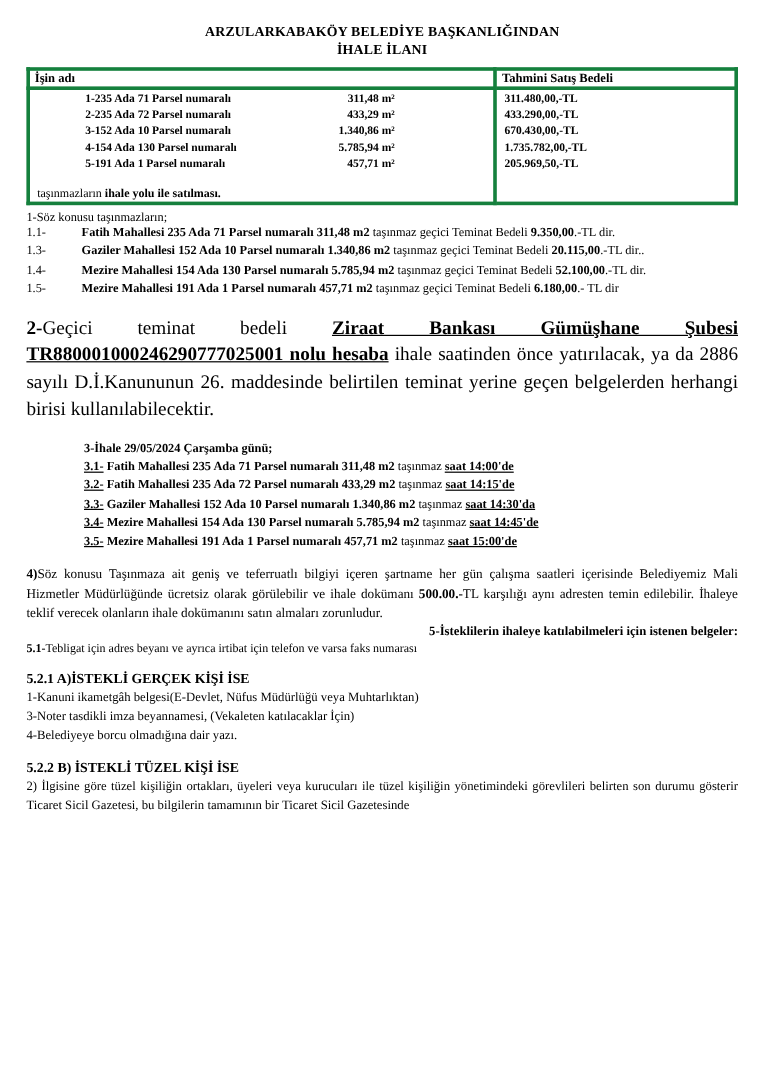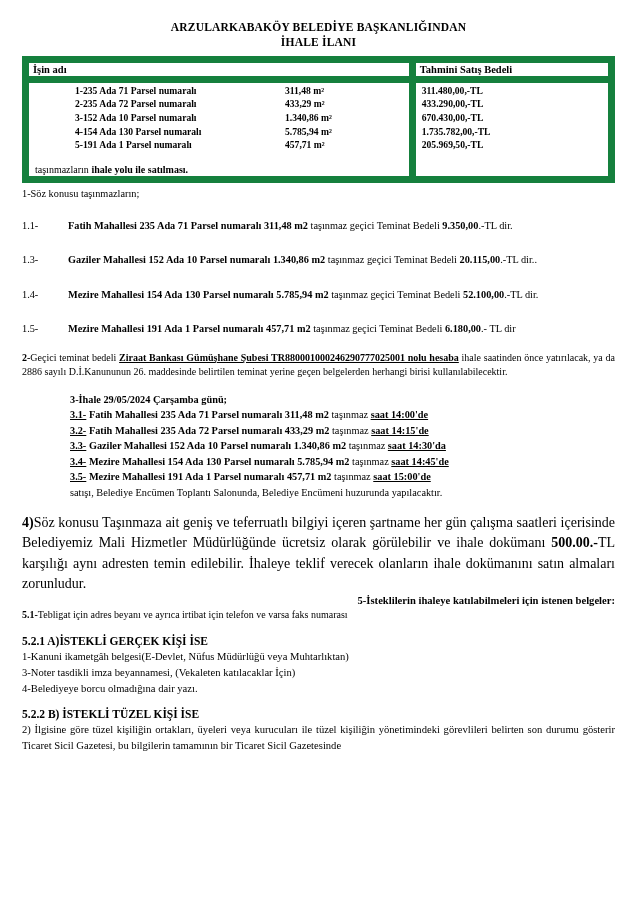--- a/index.html
+++ b/index.html
@@ -29,103 +29,103 @@
   .title-block .l1 { letter-spacing: 0.2px; }
   .title-block .l2 { letter-spacing: 0.2px; }
 
   table.ihale {
     width: 100%;
     border-collapse: collapse;
     margin-top: 6px;
     font-size: 10px;
   }
   table.ihale td, table.ihale th {
-    border: 7px solid #15803d;
+    border: 3px solid #15803d;
     padding: 1px 4px;
     vertical-align: top;
     font-weight: normal;
     text-align: left;
   }
   table.ihale th {
     font-weight: bold;
     font-size: 10.5px;
   }
   .col-left { width: 66%; }
   .col-right { width: 34%; }
   th.col-right { text-align: center; }
 
   .rowline {
     display: flex;
     font-weight: bold;
     font-size: 9.6px;
     line-height: 1.42;
     white-space: nowrap;
-    gap: 32px;
   }
   .rowline .desc {
     padding-left: 42px;
     width: 220px;
     box-sizing: border-box;
   }
   .rowline .area {
+    text-align: right;
     width: 80px;
   }
   .amtline {
     font-weight: bold;
     font-size: 9.6px;
     line-height: 1.42;
     padding-left: 2px;
   }
   .taahhut {
     font-size: 10px;
     padding-top: 12px;
     padding-left: 2px;
   }
   .taahhut b { font-weight: bold; }
   .p1 { font-weight: normal; margin-top: 5px; font-size: 10.3px; }
 
   .item {
     display: flex;
-    margin-top: 19px;
+    margin-top: 0;
     font-size: 10.3px;
     line-height: 1.5;
   }
   .item .num {
     width: 46px;
     flex: 0 0 46px;
     font-weight: normal;
   }
   .item .body {
     flex: 1;
   }
   .item .body b { font-weight: bold; }
 
   .block {
     margin-top: 14px;
-    font-size: 10px;
+    font-size: 16px;
     line-height: 1.42;
     text-align: justify;
   }
   .block b { font-weight: bold; }
   .u { text-decoration: underline; }
 
   .sched {
     margin-top: 13px;
     font-size: 10.3px;
     line-height: 1.5;
     margin-left: 48px;
   }
   .sched .hdr { font-weight: bold; }
   .sched .line { }
   .sched .line b { font-weight: bold; }
   .sched .tail { margin-top: 0px; }
 
   .sec {
     margin-top: 13px;
-    font-size: 14px;
+    font-size: 11px;
     line-height: 1.45;
     text-align: justify;
   }
   .sec b { font-weight: bold; }
 
   .hdr-bold {
     font-weight: bold;
     font-size: 10.6px;
     margin-top: 1px;
     text-align: right;
@@ -224,21 +224,20 @@
 
   <div class="block"><b>2-</b><span>Geçici teminat bedeli </span><b class="u">Ziraat Bankası Gümüşhane Şubesi TR880001000246290777025001 nolu hesaba</b><span> ihale saatinden önce yatırılacak,  ya da 2886 sayılı D.İ.Kanununun 26. maddesinde belirtilen teminat yerine geçen belgelerden herhangi birisi kullanılabilecektir.</span></div>
 
   <div class="sched">
     <div class="hdr">3-İhale 29/05/2024 Çarşamba günü;</div>
     <div class="line"><b class="u">3.1-</b><b> Fatih Mahallesi 235 Ada 71 Parsel numaralı 311,48 m2</b><span> taşınmaz </span><b class="u">saat 14:00'de</b></div>
     <div class="line"><b class="u">3.2-</b><b> Fatih Mahallesi 235 Ada 72 Parsel numaralı 433,29 m2</b><span> taşınmaz </span><b class="u">saat 14:15'de</b></div>
     <div class="line"><b class="u">3.3-</b><b> Gaziler Mahallesi 152 Ada 10 Parsel numaralı 1.340,86 m2</b><span> taşınmaz </span><b class="u">saat 14:30'da</b></div>
     <div class="line"><b class="u">3.4-</b><b> Mezire Mahallesi 154 Ada 130 Parsel numaralı 5.785,94 m2</b><span> taşınmaz </span><b class="u">saat 14:45'de</b></div>
     <div class="line"><b class="u">3.5-</b><b> Mezire Mahallesi 191 Ada 1 Parsel numaralı 457,71 m2</b><span> taşınmaz </span><b class="u">saat 15:00'de</b></div>
-    <div class="tail">satışı, Belediye Encümen Toplantı Salonunda, Belediye Encümeni huzurunda yapılacaktır.</div>
   </div>
 
   <div class="sec"><b>4)</b><span>Söz konusu Taşınmaza ait geniş ve teferruatlı bilgiyi içeren şartname her gün çalışma saatleri içerisinde Belediyemiz Mali Hizmetler Müdürlüğünde ücretsiz olarak görülebilir ve ihale dokümanı </span><b>500.00.-</b><span>TL karşılığı aynı adresten temin edilebilir. İhaleye teklif verecek olanların ihale dokümanını satın almaları zorunludur.</span></div>
 
   <div class="hdr-bold">5-İsteklilerin ihaleye katılabilmeleri için istenen belgeler:</div>
   <div class="sub"><b>5.1-</b><span>Tebligat için adres beyanı ve ayrıca irtibat için telefon ve varsa faks numarası</span></div>
 
   <div class="secthead">5.2.1 A)İSTEKLİ GERÇEK KİŞİ İSE</div>
   <div class="biglist">
     <div>1-Kanuni ikametgâh belgesi(E-Devlet, Nüfus Müdürlüğü veya Muhtarlıktan)</div>

